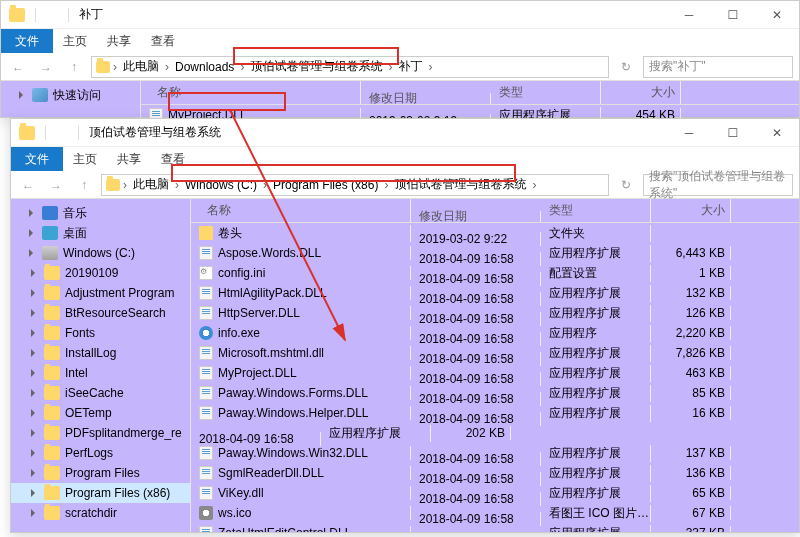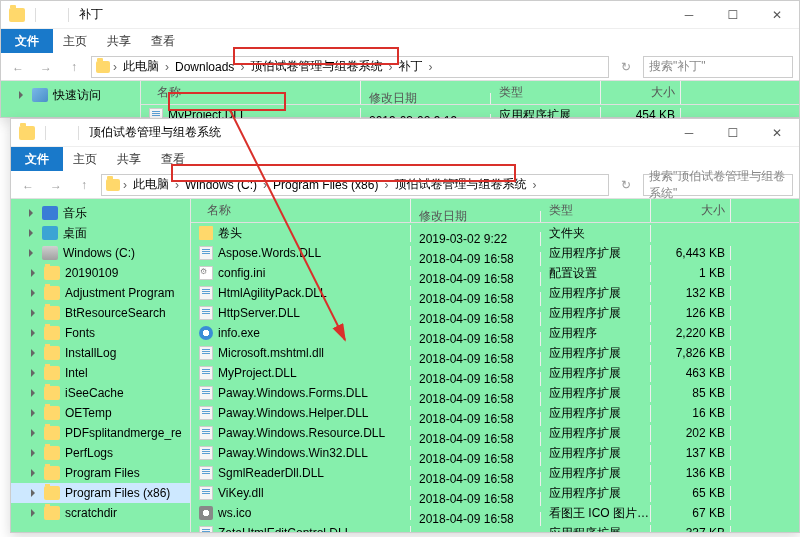--- a/index.html
+++ b/index.html
@@ -1,32 +1,32 @@
 <!DOCTYPE html>
 <html><head>
 <meta charset="utf-8">
 <style>
 * { margin: 0; padding: 0; box-sizing: border-box; font-family: "Microsoft YaHei", "Segoe UI", sans-serif; }
 body { width: 800px; height: 537px; background: #fff; font-size: 12px; overflow: hidden; position: relative; }
 
-.window { position: absolute; background: #86efac; border: 1px solid #ccc; box-shadow: 0 4px 12px rgba(0,0,0,.15); }
+.window { position: absolute; background: #c4b5fd; border: 1px solid #ccc; box-shadow: 0 4px 12px rgba(0,0,0,.15); }
 .win1 { left: 0; top: 0; width: 800px; height: 118px; z-index: 1; }
 .win2 { left: 10px; top: 118px; width: 790px; height: 415px; z-index: 2; }
 
 .titlebar { height: 28px; display: flex; align-items: center; background: #fff; border-bottom: 1px solid #eee; }
 .title-icons { display: flex; align-items: center; gap: 6px; padding-left: 8px; }
 .folder-ico { width: 16px; height: 14px; background: #ffd86b; border-radius: 2px; position: relative; }
 .folder-ico::before { content: ''; position: absolute; top: -3px; left: 1px; width: 6px; height: 3px; background: #ffd86b; border-radius: 1px 1px 0 0; }
 .sep { width: 1px; height: 14px; background: #ddd; margin: 0 4px; }
 .qat { width: 12px; height: 12px; }
 .win-controls { margin-left: auto; display: flex; }
 .win-btn { width: 44px; height: 28px; display: flex; align-items: center; justify-content: center; color: #555; }
 
 .menubar { height: 24px; display: flex; align-items: stretch; background: #fff; }
-.file-tab { background: #1979ca; color: #fff; padding: 12px 14px; display: flex; align-items: center; font-size: 12px; font-weight: bold; }
+.file-tab { background: #1979ca; color: #fff; padding: 12px 14px; display: flex; align-items: center; font-size: 12px; }
 .menu-item { padding: 0 10px; display: flex; align-items: center; color: #333; cursor: default; }
 
 .addrbar { height: 28px; display: flex; align-items: center; padding: 2px 6px; gap: 6px; background: #fff; border-bottom: 1px solid #e0e0e0; }
 .nav-btn { width: 22px; height: 22px; display: flex; align-items: center; justify-content: center; color: #9a9a9a; }
 .addrbox { flex: 1; height: 22px; border: 1px solid #ccc; display: flex; align-items: center; padding-left: 4px; gap: 2px; overflow: hidden; }
 .crumb { display: flex; align-items: center; padding: 0 3px; white-space: nowrap; }
 .crumb-sep { color: #666; padding: 0 1px; }
 .searchbox { width: 150px; height: 22px; border: 1px solid #ccc; display: flex; align-items: center; padding-left: 5px; color: #888; }
 
 .hl-red { border: 2px solid #d9302a; }
@@ -365,24 +365,20 @@
           <div class="list-row">
             <div class="col c-name">
               <span class="file-ico ico-dll"></span>
               <span>Paway.Windows.Helper.DLL</span>
             </div>
             <div class="col c-date">2018-04-09 16:58</div>
             <div class="col c-type">应用程序扩展</div>
             <div class="col c-size">16 KB</div>
           </div>
           <div class="list-row">
-            <div class="col c-name">
-              <span class="file-ico ico-dll"></span>
-              <span>Paway.Windows.Resource.DLL</span>
-            </div>
             <div class="col c-date">2018-04-09 16:58</div>
             <div class="col c-type">应用程序扩展</div>
             <div class="col c-size">202 KB</div>
           </div>
           <div class="list-row">
             <div class="col c-name">
               <span class="file-ico ico-dll"></span>
               <span>Paway.Windows.Win32.DLL</span>
             </div>
             <div class="col c-date">2018-04-09 16:58</div>

